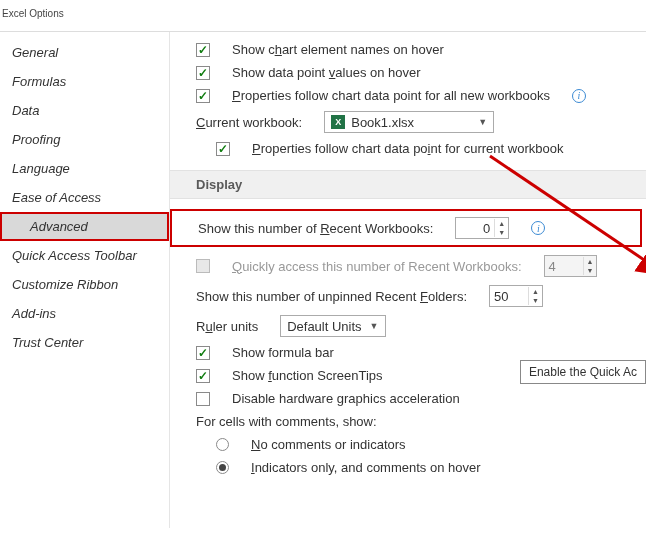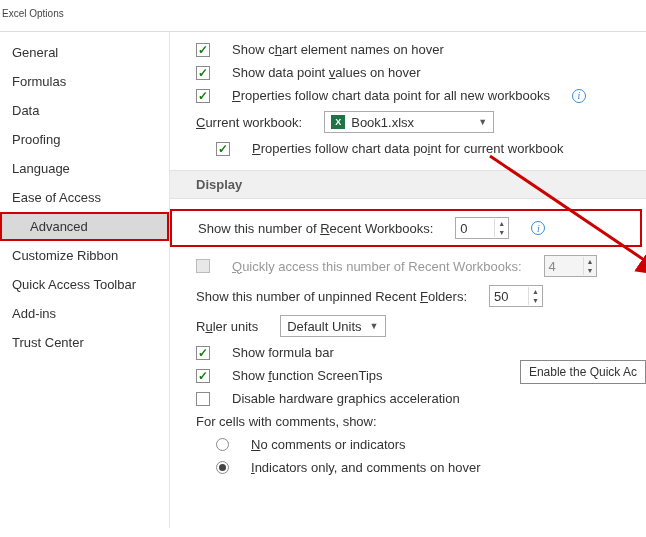--- a/index.html
+++ b/index.html
@@ -1,35 +1,35 @@
 <!DOCTYPE html>
 <html><head>
 <meta charset="utf-8">
 <style>
 * { box-sizing: border-box; margin: 0; padding: 0; }
 body { font-family: "Segoe UI", Tahoma, sans-serif; font-size: 13px; color: #333; background: #fff; width: 646px; height: 537px; overflow: hidden; position: relative; }
 .window { width: 100%; height: 100%; position: relative; }
 .title { padding: 8px 0 12px 2px; font-size: 10px; color: #444; }
 .content { display: flex; border-top: 1px solid #ddd; height: calc(100% - 40px); }
 .sidebar { width: 170px; background: #fff; border-right: 1px solid #e5e5e5; padding-top: 6px; }
-.sidebar-item { padding: 7px 12px; cursor: pointer; color: #333; }
+.sidebar-item { padding: 7px 12px; cursor: pointer; color: #333; font-style: italic; }
 .sidebar-item.selected { background: #d9d9d9; border: 2px solid #c00; padding: 5px 28px; }
 .main { flex: 1; padding: 10px 14px 10px 26px; overflow: hidden; position: relative; }
 .row { display: flex; align-items: center; gap: 22px; margin-bottom: 8px; }
 .checkbox { width: 14px; height: 14px; border: 1px solid #8a8a8a; background: #fff; display: inline-flex; align-items: center; justify-content: center; flex-shrink: 0; }
 .checkbox.checked::after { content: "✓"; color: #107c10; font-size: 12px; line-height: 1; font-weight: bold; }
 .checkbox.disabled { background: #e8e8e8; border-color: #bbb; }
 .label { color: #333; }
 .label u { text-decoration: underline; }
 .info-icon { width: 14px; height: 14px; border-radius: 50%; border: 1px solid #3b8ad3; color: #3b8ad3; font-size: 10px; display: inline-flex; align-items: center; justify-content: center; font-style: italic; font-family: Georgia, serif; }
 .select { border: 1px solid #ababab; background: #fff; height: 22px; display: inline-flex; align-items: center; padding: 0 6px; gap: 8px; }
 .select .arrow { font-size: 9px; color: #555; }
 .excel-icon { width: 14px; height: 14px; background: #217346; color: #fff; font-size: 9px; font-weight: bold; display: inline-flex; align-items: center; justify-content: center; }
 .section-header { background: #f0f0f0; border-top: 1px solid #e2e2e2; border-bottom: 1px solid #e2e2e2; padding: 6px 10px; margin: 14px -14px 10px -26px; padding-left: 26px; color: #5a5a5a; font-weight: 600; }
-.highlight-box { border: 2px solid #c00; padding: 6px 8px 6px 26px; margin: 0 -10px 8px -26px; }
+.highlight-box { border: 2px solid #c00; padding: 6px 8px 6px 26px; margin: 0 -10px 8px -26px; text-align: right; }
 .spinner { border: 1px solid #ababab; background: #fff; height: 22px; display: inline-flex; align-items: center; }
 .spinner input[type=text], .spinner .value { border: 0; width: 38px; padding: 0 4px; font-size: 13px; outline: none; background: transparent; }
 .spinner .buttons { display: flex; flex-direction: column; border-left: 1px solid #ddd; }
 .spinner .buttons span { font-size: 7px; line-height: 9px; padding: 0 3px; color: #555; cursor: pointer; }
 .spinner.disabled { background: #f4f4f4; color: #aaa; }
 .spinner.disabled .value { color: #888; }
 .radio { width: 13px; height: 13px; border: 1px solid #8a8a8a; border-radius: 50%; display: inline-flex; align-items: center; justify-content: center; flex-shrink: 0; }
 .radio.checked::after { content: ""; width: 7px; height: 7px; background: #444; border-radius: 50%; }
 .tooltip-box { position: absolute; right: 0; top: 328px; background: #fff; border: 1px solid #888; padding: 4px 8px; font-size: 12px; color: #333; white-space: nowrap; }
 .arrow-svg { position: absolute; top: 114px; left: 310px; pointer-events: none; }
@@ -44,22 +44,22 @@
   <div class="content">
 
     <div class="sidebar">
       <div class="sidebar-item">General</div>
       <div class="sidebar-item">Formulas</div>
       <div class="sidebar-item">Data</div>
       <div class="sidebar-item">Proofing</div>
       <div class="sidebar-item">Language</div>
       <div class="sidebar-item">Ease of Access</div>
       <div class="sidebar-item selected">Advanced</div>
+      <div class="sidebar-item">Quick Access Toolbar</div>
       <div class="sidebar-item">Customize Ribbon</div>
-      <div class="sidebar-item">Quick Access Toolbar</div>
       <div class="sidebar-item">Add-ins</div>
       <div class="sidebar-item">Trust Center</div>
     </div>
 
     <div class="main">
 
       <div class="row">
         <span class="checkbox checked"></span>
         <span class="label">Show c<u>h</u>art element names on hover</span>
       </div>

